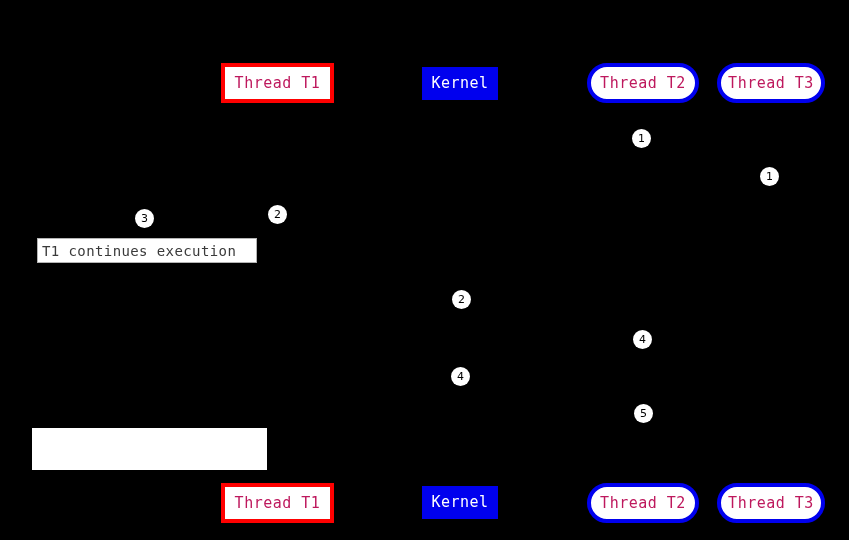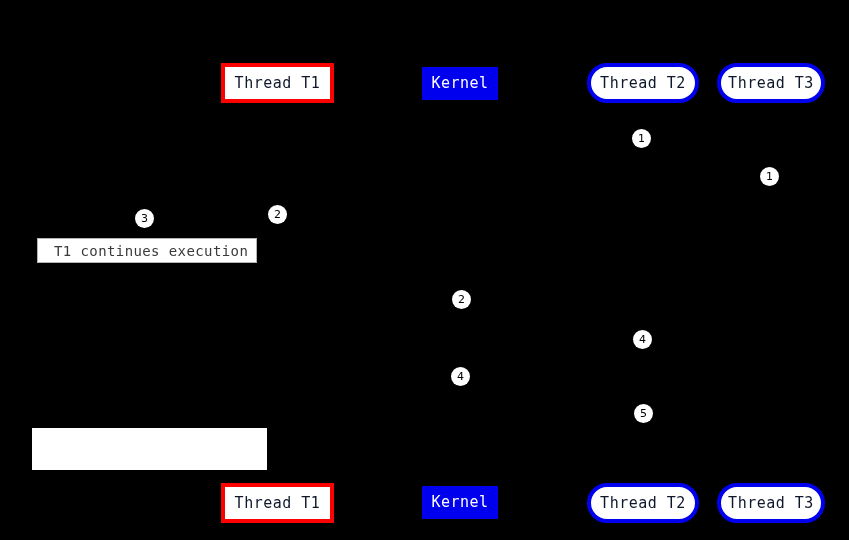--- a/index.html
+++ b/index.html
@@ -24,21 +24,21 @@
     align-items: center;
     justify-content: center;
     font-family: "DejaVu Sans Mono", monospace;
     font-size: 15px;
     letter-spacing: 0.5px;
     white-space: nowrap;
     line-height: 1;
   }
   .participant.outlined {
     background: #ffffff;
-    color: #0f172a;
+    color: #be185d;
     border-style: solid;
   }
   .participant.filled {
     background: #0000ee;
     color: #ffffff;
     border: 0;
   }
   .pb-red   { border-color: #ff0000; border-width: 4px; }
   .pb-blue  { border-color: #0000ee; border-width: 4px; border-radius: 20px; }
 
@@ -81,21 +81,21 @@
   .notebox {
     position: absolute;
     box-sizing: border-box;
     background: #ffffff;
     color: #3a3a3a;
     border: 1px solid #b4b4b4;
     font-family: "DejaVu Sans Mono", monospace;
     font-size: 14px;
     display: flex;
     align-items: center;
-    padding-left: 16px;
+    padding-left: 4px;
     white-space: nowrap;
     letter-spacing: 0.4px;
   }
   .notebox.blank {
     border: 0;
     color: #ffffff;
   }
 </style>
 </head>
 <body>

